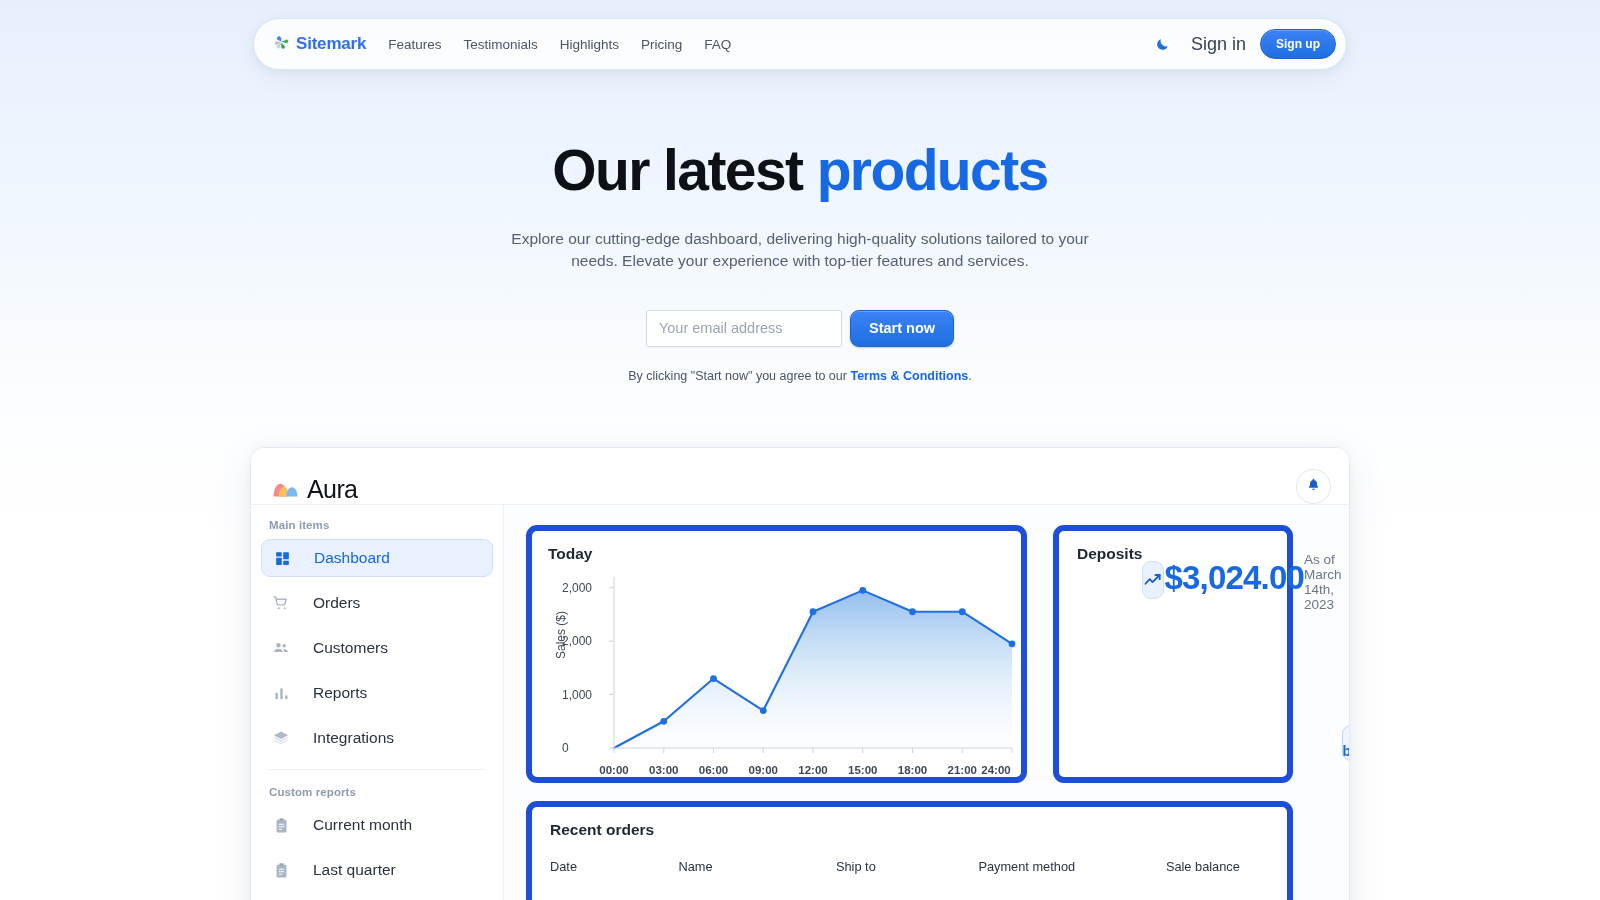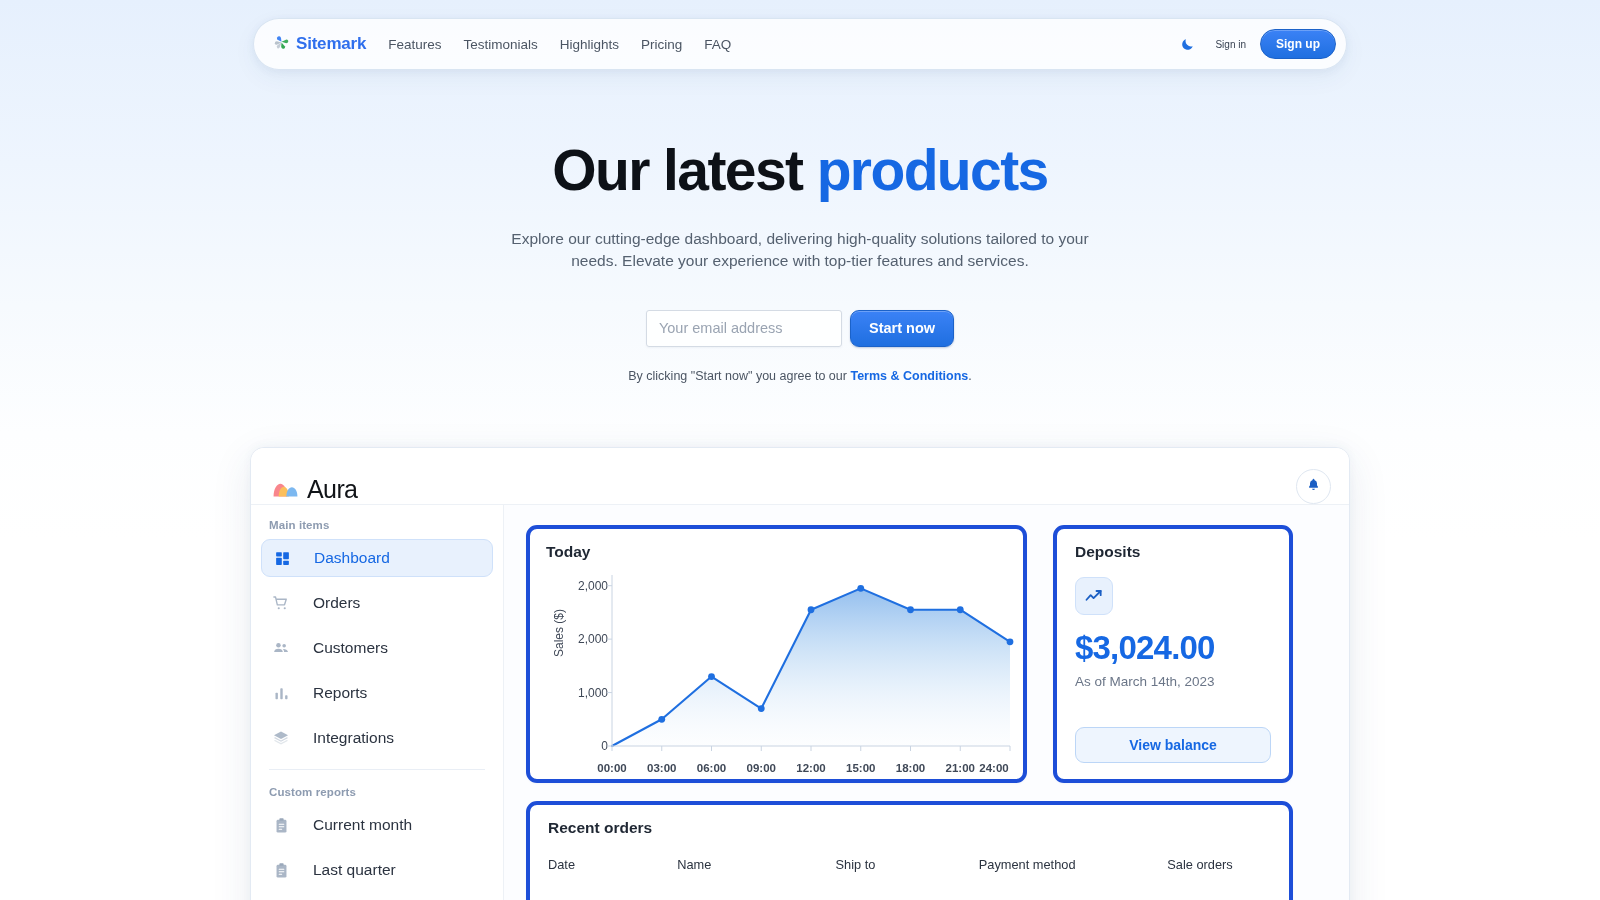--- a/index.html
+++ b/index.html
@@ -77,21 +77,21 @@
     gap: 14px;
     padding-right: 2px;
   }
   .mode-toggle {
     width: 28px; height: 28px;
     display: flex; align-items: center; justify-content: center;
     cursor: pointer;
     border-radius: 8px;
   }
   .signin-link {
-    font-size: 10px;
+    font-size: 18px;
     color: #374151;
     cursor: pointer;
   }
   .signup-btn {
     font-size: 12px;
     font-weight: 600;
     color: #fff;
     background: linear-gradient(180deg, #3b82f6 0%, #1f6fe0 100%);
     border: 1px solid #1b62c9;
     border-radius: 17px;
@@ -273,21 +273,21 @@
     min-width: 0;
     background: #fcfdff;
     display: flex;
     flex-direction: column;
     gap: 18px;
   }
   .cards-row { display: flex; gap: 26px; }
 
   .card {
     background: #fff;
-    border: 4px solid #1d4ed8;
+    border: 6px solid #1d4ed8;
     border-radius: 11px;
     box-shadow: 0 1px 2px rgba(40,70,120,0.04);
   }
   .card-today {
     width: 501px;
     flex: 0 0 501px;
     height: 258px;
     padding: 14px 16px 10px 16px;
   }
   .card-title {
@@ -310,21 +310,21 @@
     font-size: 12px;
     color: #3f4857;
     transform: rotate(-90deg);
     transform-origin: left top;
     white-space: nowrap;
   }
   .ytick {
     position: absolute;
     right: 0;
     width: 48px;
-    text-align: right;
+    text-align: left;
     font-size: 12px;
     color: #3f4857;
     transform: translateY(-50%);
   }
   .ytick-col { position: absolute; left: 6px; top: 0; width: 56px; height: 100%; }
   .plot {
     position: absolute;
     left: 66px;
     top: 10px;
     right: 6px;
@@ -340,21 +340,21 @@
     white-space: nowrap;
   }
 
   
   .card-deposits {
     width: 240px;
     flex: 0 0 240px;
     height: 258px;
     padding: 14px 18px 16px 18px;
     display: flex;
-    flex-direction: column;
+    flex-direction: row;
   }
   .dep-iconbox {
     margin-top: 16px;
     width: 38px; height: 38px;
     border-radius: 9px;
     background: #e8f1fd;
     border: 1px solid #cfe1fa;
     display: flex; align-items: center; justify-content: center;
   }
   .dep-amount {
@@ -648,19 +648,19 @@
         </div>
       </div>
 
       <div class="card card-orders">
         <div class="card-title">Recent orders</div>
         <div class="orders-head">
           <div class="col-date">Date</div>
           <div class="col-name">Name</div>
           <div class="col-ship">Ship to</div>
           <div class="col-pay">Payment method</div>
-          <div class="col-amt">Sale orders</div>
+          <div class="col-amt">Sale balance</div>
         </div>
       </div>
 
     </div>
   </div>
 </div>
 
 </body></html>

